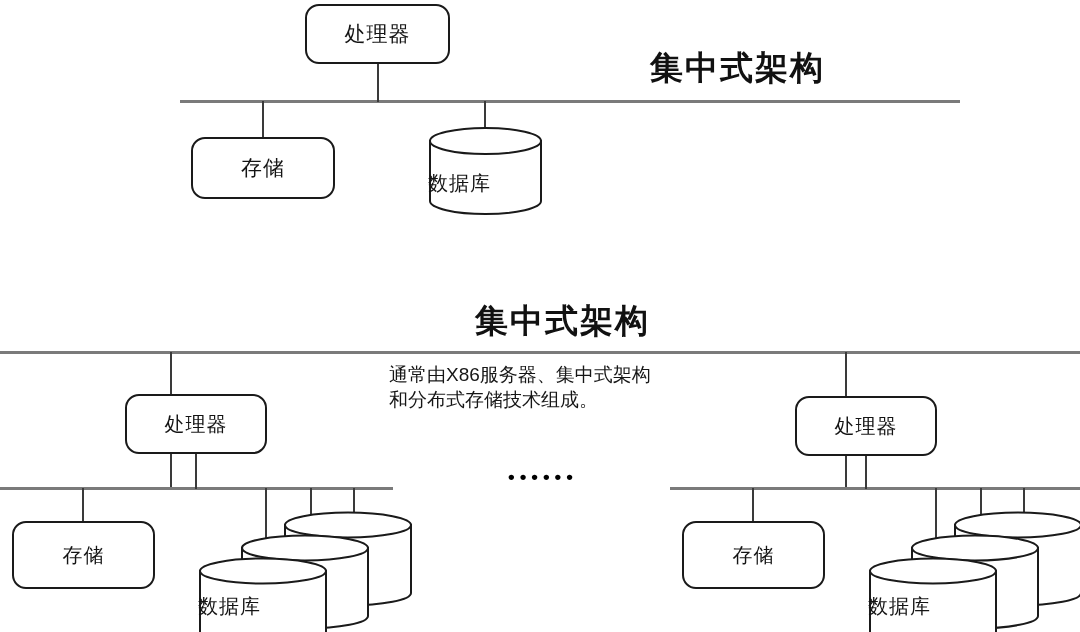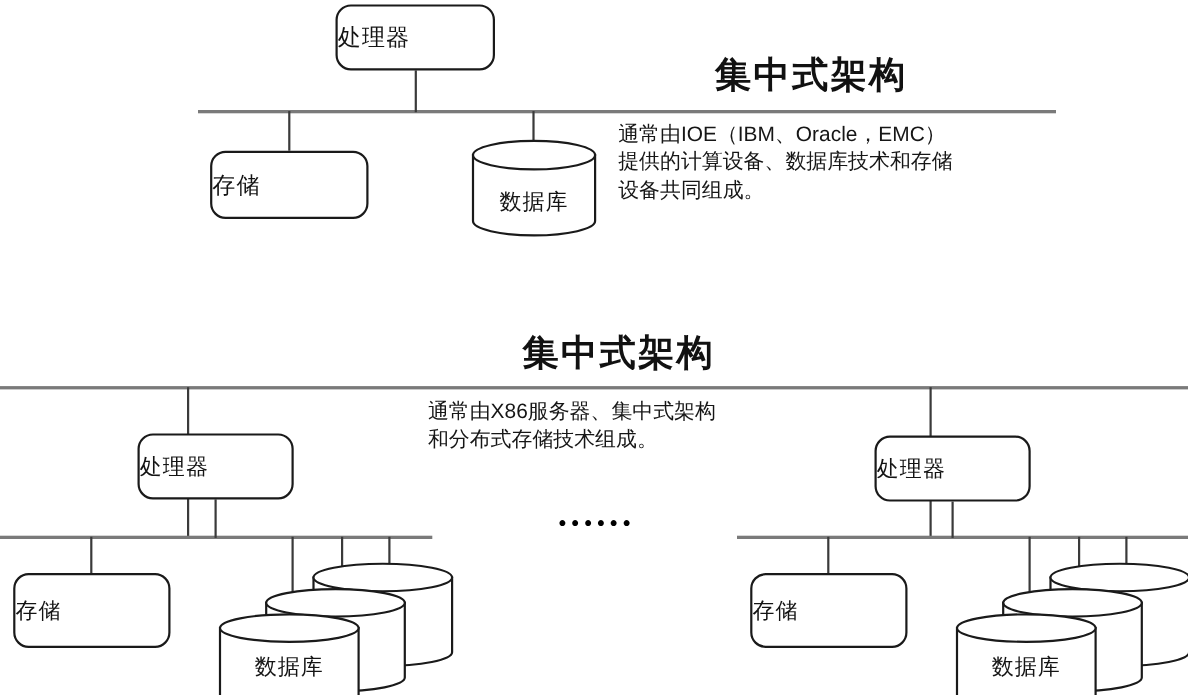--- a/index.html
+++ b/index.html
@@ -20,20 +20,21 @@
 
   
   .node-box {
     position: absolute;
     box-sizing: border-box;
     border: 2px solid #1a1a1a;
     border-radius: 14px;
     background: #ffffff;
     display: flex;
     align-items: center;
+    justify-content: center;
     color: #141414;
     letter-spacing: 1px;
     z-index: 5;
   }
 
   
   .hline {
     position: absolute;
     background: #7a7a7a;
     height: 3px;
@@ -49,21 +50,20 @@
   
   .cyl {
     position: absolute;
     z-index: 4;
   }
   .cyl svg { display: block; overflow: visible; }
   .cyl .cyl-label {
     position: absolute;
     left: 0;
     width: 100%;
-    text-align: center;
     color: #141414;
     letter-spacing: 1px;
     pointer-events: none;
   }
 
   
   .section-title {
     position: absolute;
     color: #111111;
     font-weight: 700;
@@ -110,23 +110,20 @@
   <div class="cyl" style="left:428px; top:127px; width:115px; height:88px;">
     <svg width="115" height="88" viewBox="0 0 115 88" aria-hidden="true">
       <path d="M2,14 L2,74 A55.5,13 0 0 0 113,74 L113,14 Z" fill="#ffffff" stroke="#1a1a1a" stroke-width="2"></path>
       <ellipse cx="57.5" cy="14" rx="55.5" ry="13" fill="#ffffff" stroke="#1a1a1a" stroke-width="2"></ellipse>
     </svg>
     <div class="cyl-label" style="top:43px; font-size:20px;">数据库</div>
   </div>
 
   <div class="section-title" style="left:650px; top:46px; font-size:33px;">集中式架构</div>
 
-  <div class="desc" style="left:562px; top:110px; width:410px; font-size:19px;">通常由IOE（IBM、Oracle，EMC）
-提供的计算设备、数据库技术和存储
-设备共同组成。</div>
 
   <div class="section-title" style="left:475px; top:299px; font-size:33px;">集中式架构</div>
 
   <div class="hline" style="left:0px; top:351px; width:1080px;"></div>
 
   <div class="desc" style="left:389px; top:362px; width:420px; font-size:19px;">通常由X86服务器、集中式架构
 和分布式存储技术组成。</div>
 
   <div class="vline" style="left:170px; top:352px; height:136px;"></div>
   <div class="vline" style="left:845px; top:352px; height:136px;"></div>

